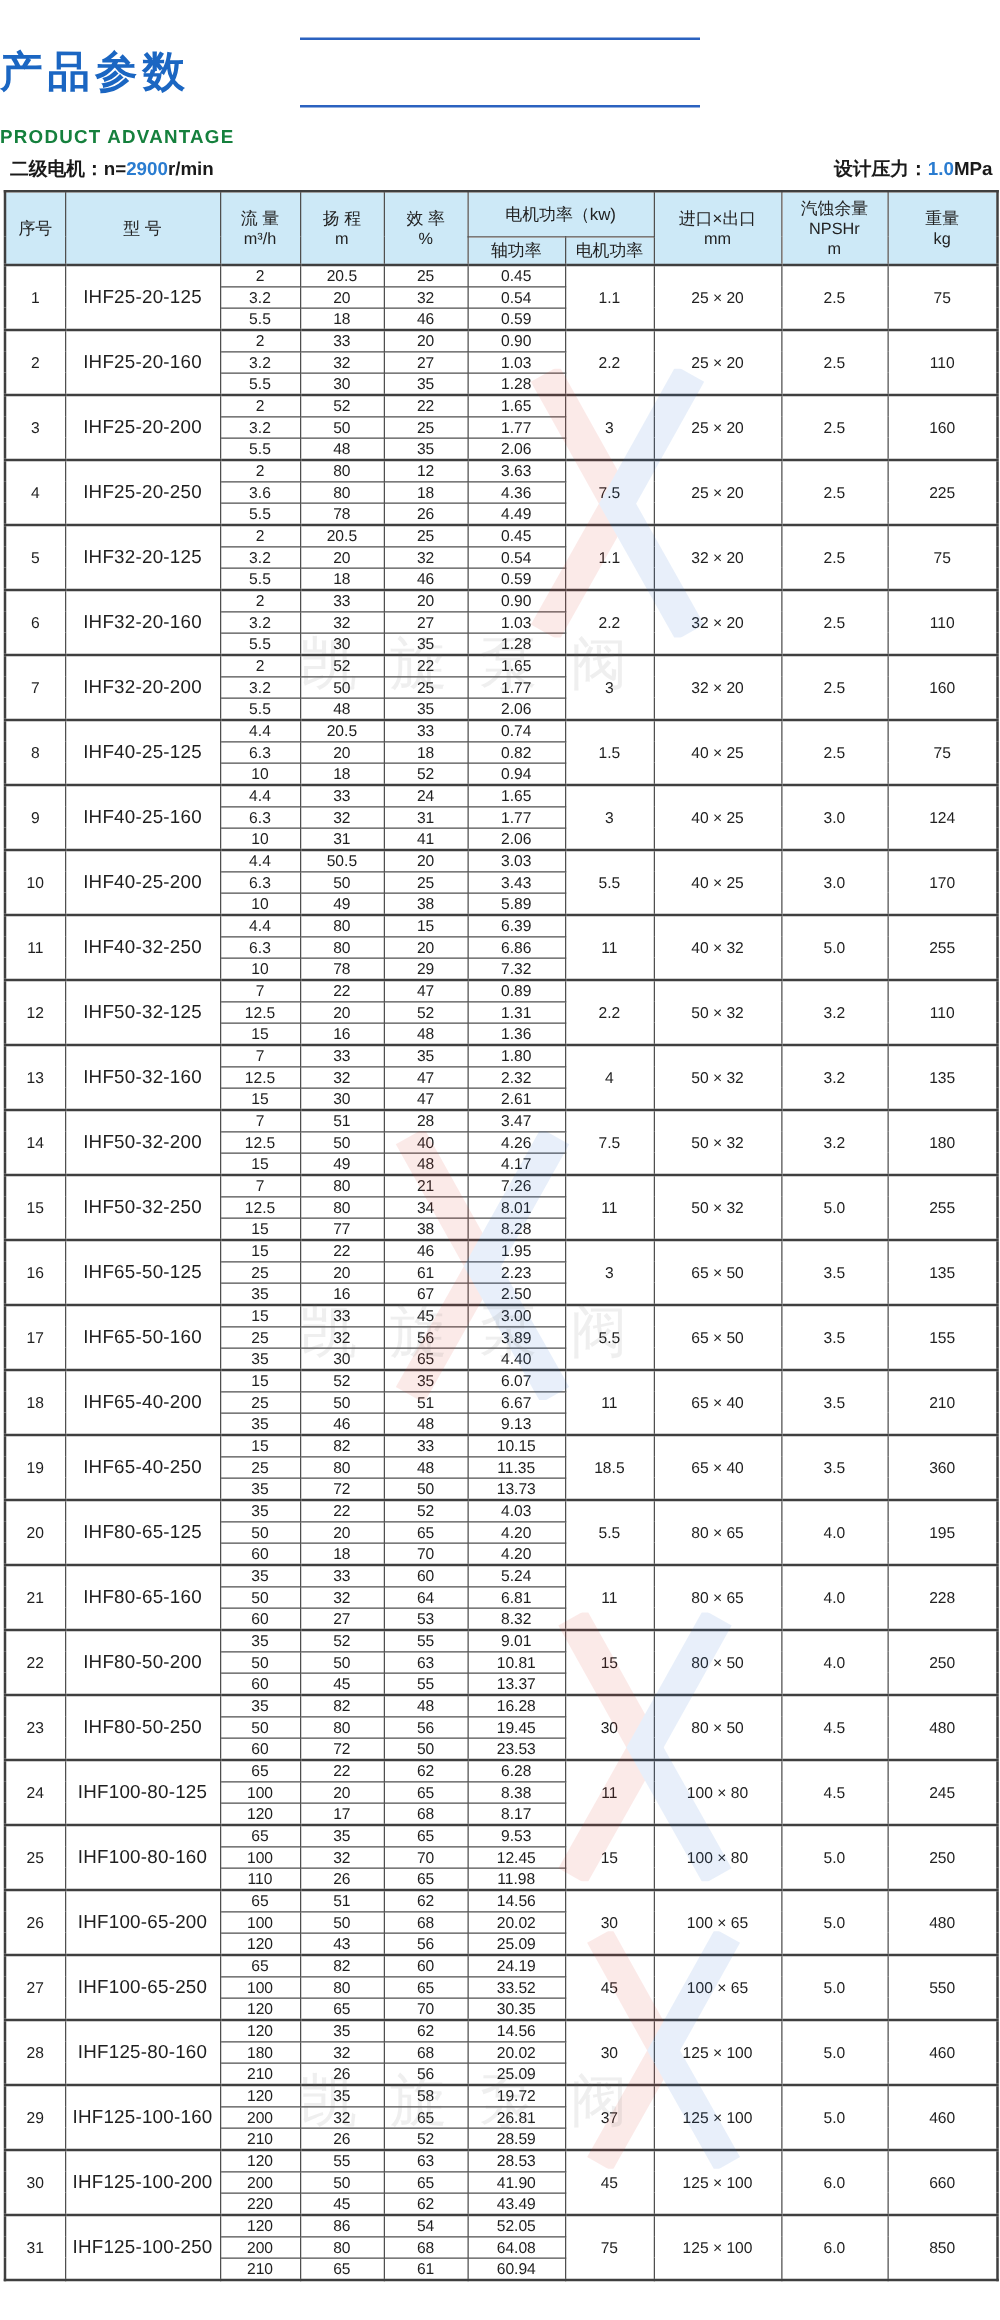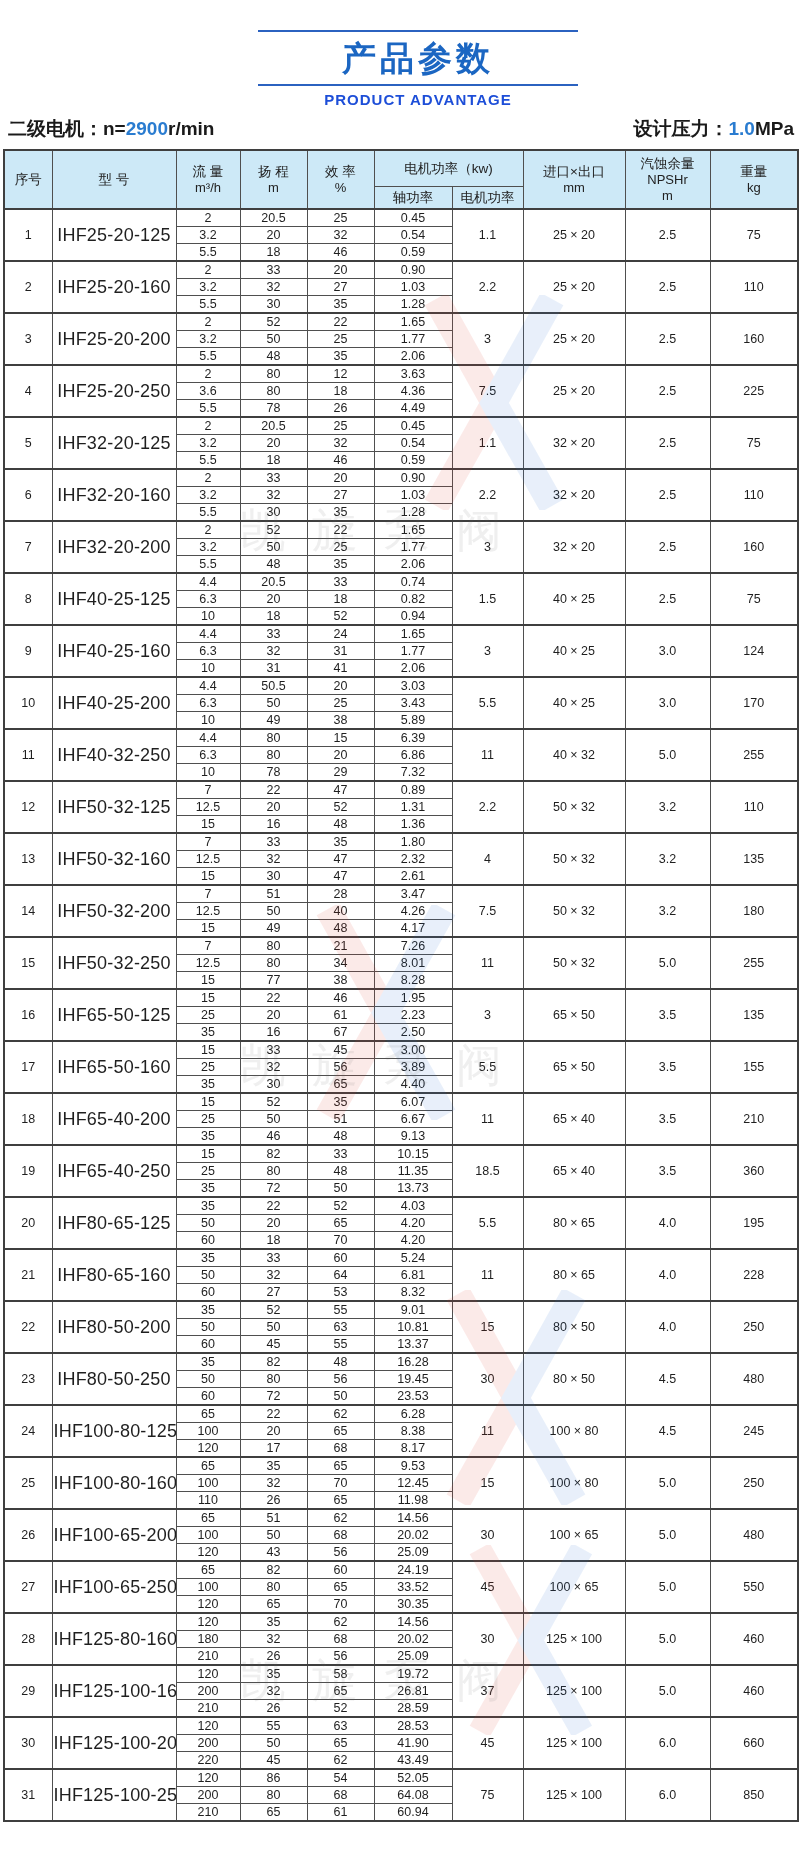--- a/index.html
+++ b/index.html
@@ -8,39 +8,39 @@
     width: 800px;
     height: 1856px;
     margin: 0 auto;
     position: relative;
     overflow: hidden;
     font-family: "Liberation Sans", "DejaVu Sans", sans-serif;
     color: #1f1f1f;
   }
 
   
-  .title-block { text-align: center; padding-top: 30px; padding-left: 36px; }
+  .title-block { text-align: left; padding-top: 30px; }
   .rule {
     width: 320px; height: 2px; margin: 0 auto;
     background: #2b62c0;
   }
   .page-title {
     font-size: 34px; font-weight: bold; color: #1b66c2;
     letter-spacing: 4px; line-height: 44px; margin: 4px 0;
   }
   .page-subtitle {
-    font-size: 15px; font-weight: bold; color: #1d4ed8;
-    letter-spacing: 1px; margin-top: 5px;
+    font-size: 15px; font-weight: bold; color: #15803d;
+    letter-spacing: 1px; margin-top: 15px;
   }
 
   
   .notes {
     display: flex; justify-content: space-between; align-items: flex-end;
     margin-top: 8px; padding: 0 6px 0 8px;
-    font-size: 19px; font-weight: bold; color: #1a1a1a;
+    font-size: 15px; font-weight: bold; color: #1a1a1a;
   }
   .accent { color: #2a7cd0; }
 
   
   table.spec {
     width: 794px; margin: 7px 3px 0 3px;
     border-collapse: collapse; table-layout: fixed;
     border: 2px solid #3f3f3f;
     position: relative; z-index: 1;
   }
@@ -58,21 +58,21 @@
   .spec thead tr.h2 th { height: 16px; }
   .hline { display: block; line-height: 17px; }
   .hunit { display: block; line-height: 16px; font-size: 13px; }
 
   .spec tbody td {
     height: 16px; line-height: 16px;
     font-size: 12.5px; padding: 0 1px;
     background: transparent;
   }
   .spec tbody tr.g-first td { border-top: 2px solid #3f3f3f; }
-  .spec td.model-cell { font-size: 18px; letter-spacing: 0.2px; }
+  .spec td.model-cell { font-size: 15px; letter-spacing: 0.2px; }
 
   
   .wm { position: absolute; z-index: 3; pointer-events: none; }
   .wm-logo { opacity: 0.10; }
   .wm-text {
     opacity: 0.10; color: #6b6b6b; font-size: 46px; font-weight: normal;
     letter-spacing: 26px; white-space: nowrap;
   }
 </style>
 </head>

